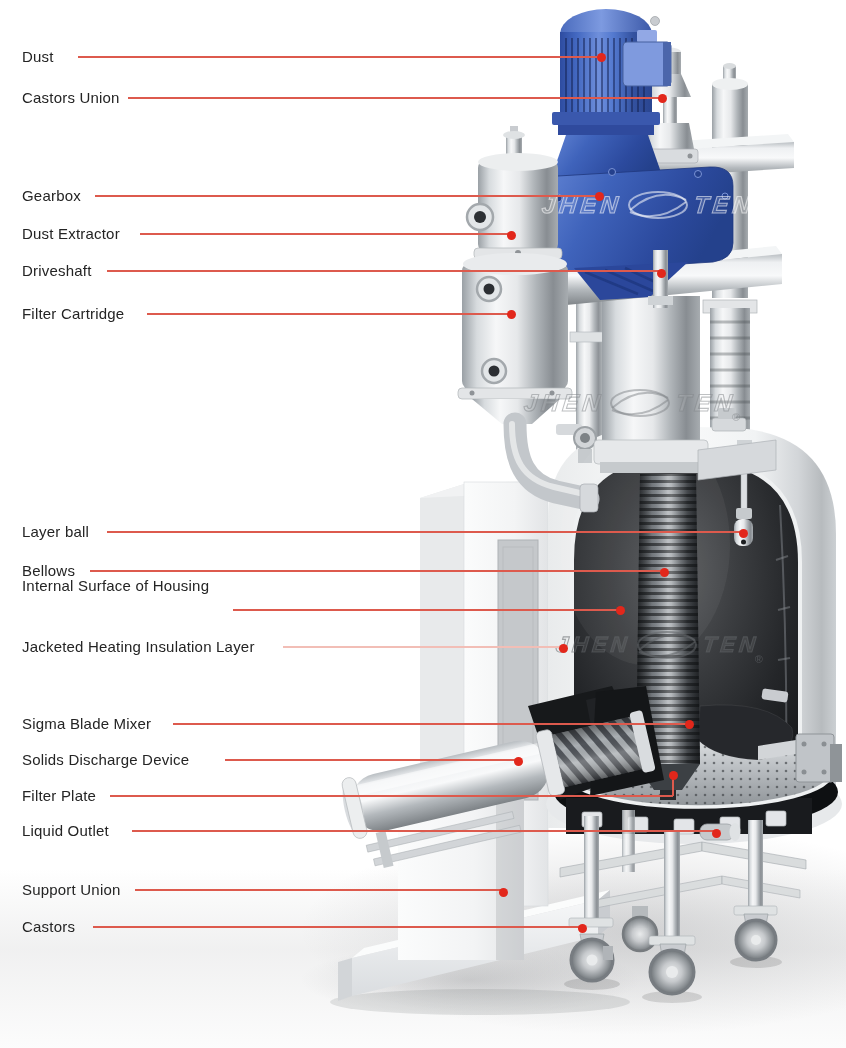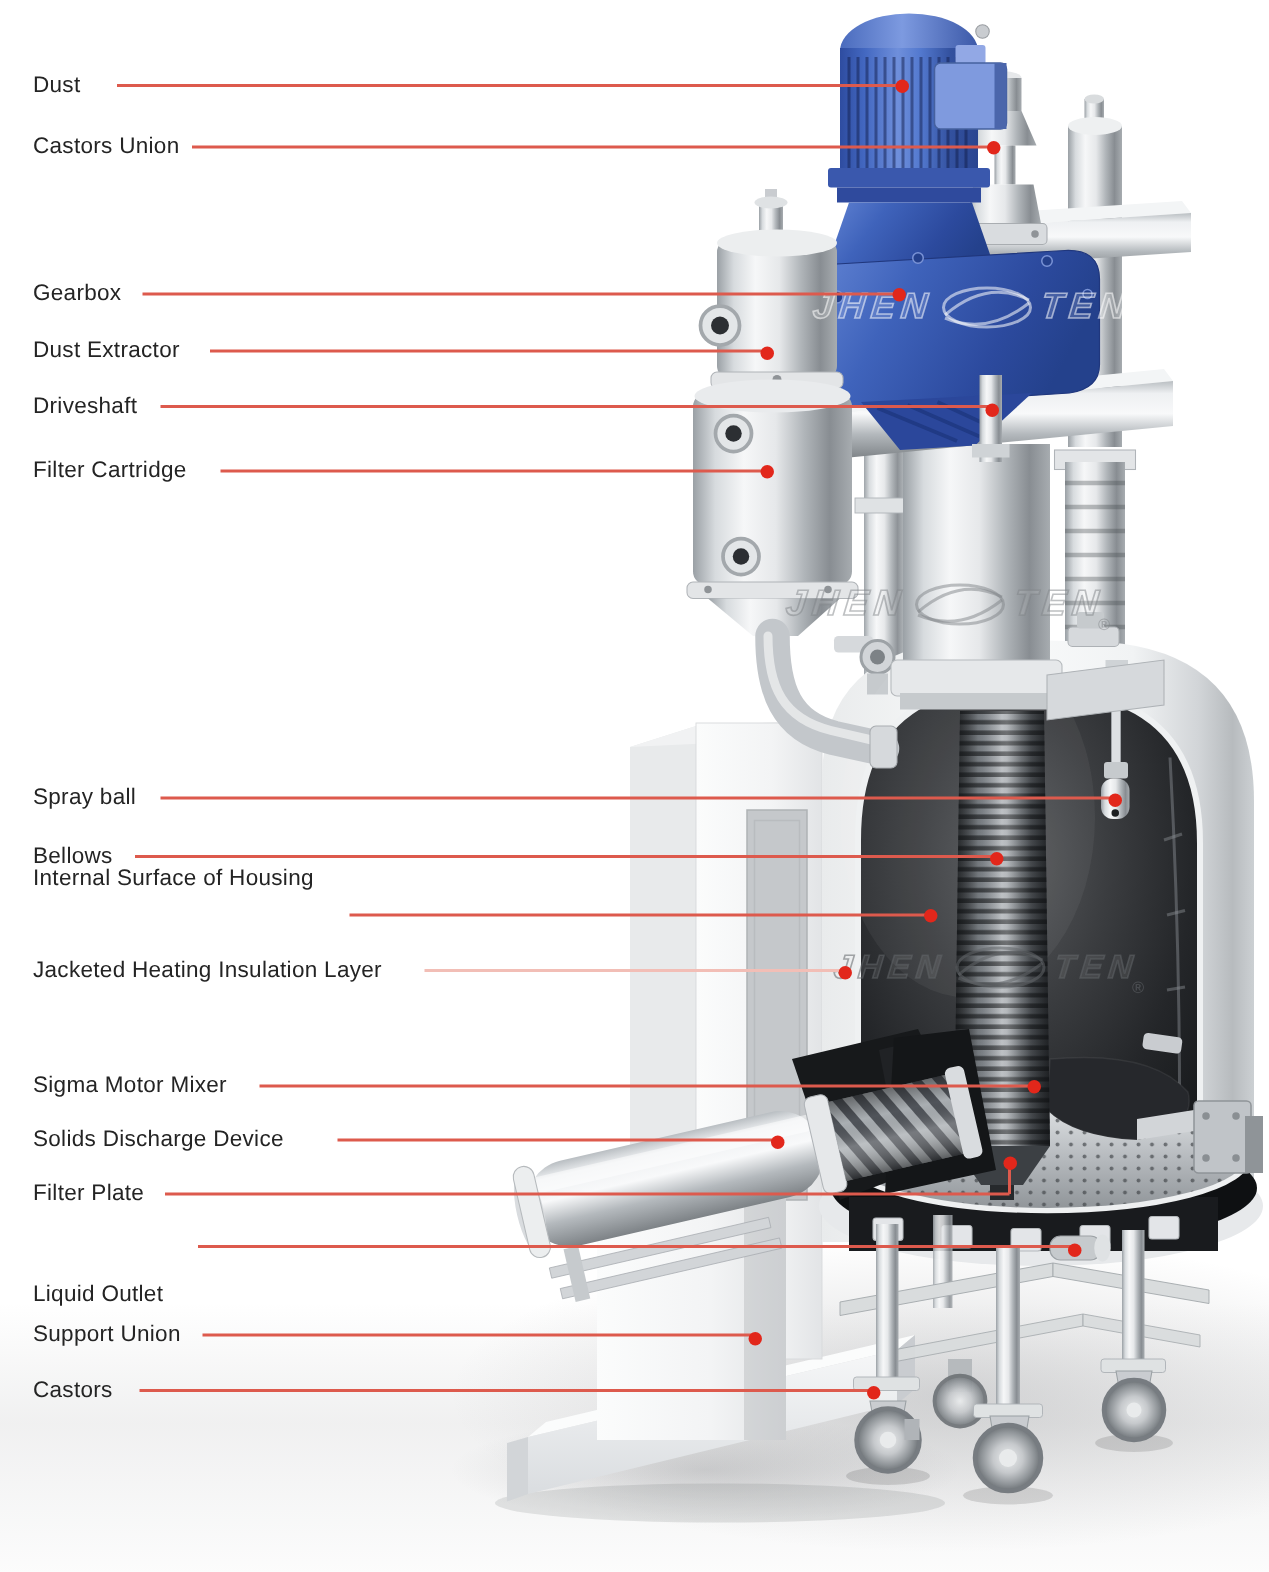--- a/index.html
+++ b/index.html
@@ -506,21 +506,21 @@
     </div>
 
     <div class="label-row">
       <span class="label-text" style="top: 304px;">Filter Cartridge</span>
       <div class="leader-line" style="top: 313.2px; left: 147px; width: 364px;"></div>
 
       <div class="leader-dot" style="left: 506.5px; top: 309.5px;"></div>
     </div>
 
     <div class="label-row">
-      <span class="label-text" style="top: 522px;">Spray ball</span>
+      <span class="label-text" style="top: 522px;">Layer ball</span>
       <div class="leader-line" style="top: 531.2px; left: 107px; width: 636px;"></div>
       <div class="leader-elbow" style="left: 742.2px; top: 532px; height: 1px;"></div>
       <div class="leader-dot" style="left: 738.5px; top: 528.5px;"></div>
     </div>
 
     <div class="label-row">
       <span class="label-text" style="top: 561px; text-align: center;">Bellows</span>
       <div class="leader-line" style="top: 570.2px; left: 90px; width: 574px;"></div>
       <div class="leader-elbow" style="left: 663.2px; top: 571px; height: 1px;"></div>
       <div class="leader-dot" style="left: 659.5px; top: 567.5px;"></div>
@@ -534,42 +534,42 @@
     </div>
 
     <div class="label-row">
       <span class="label-text" style="top: 637px;">Jacketed Heating Insulation Layer</span>
       <div class="leader-line faint" style="top: 646.2px; left: 283px; width: 280px;"></div>
       <div class="leader-elbow faint" style="left: 562.2px; top: 647px; height: 1px;"></div>
       <div class="leader-dot" style="left: 558.5px; top: 643.5px;"></div>
     </div>
 
     <div class="label-row">
-      <span class="label-text" style="top: 714px;">Sigma Motor Mixer</span>
+      <span class="label-text" style="top: 714px;">Sigma Blade Mixer</span>
       <div class="leader-line" style="top: 723.2px; left: 173px; width: 516px;"></div>
 
       <div class="leader-dot" style="left: 684.5px; top: 719.5px;"></div>
     </div>
 
     <div class="label-row">
       <span class="label-text" style="top: 750px;">Solids Discharge Device</span>
       <div class="leader-line" style="top: 759.2px; left: 225px; width: 293px;"></div>
       <div class="leader-elbow" style="left: 517.2px; top: 760px; height: 1px;"></div>
       <div class="leader-dot" style="left: 513.5px; top: 756.5px;"></div>
     </div>
 
     <div class="label-row">
       <span class="label-text" style="top: 786px;">Filter Plate</span>
       <div class="leader-line" style="top: 795.2px; left: 110px; width: 563px;"></div>
       <div class="leader-elbow" style="left: 672.2px; top: 775px; height: 21px;"></div>
       <div class="leader-dot" style="left: 668.5px; top: 770.5px;"></div>
     </div>
 
     <div class="label-row">
-      <span class="label-text" style="top: 821px; margin-top: 32px;">Liquid Outlet</span>
+      <span class="label-text" style="top: 821px;">Liquid Outlet</span>
       <div class="leader-line" style="top: 830.2px; left: 132px; width: 584px;"></div>
       <div class="leader-elbow" style="left: 715.2px; top: 831px; height: 2px;"></div>
       <div class="leader-dot" style="left: 711.5px; top: 828.5px;"></div>
     </div>
 
     <div class="label-row">
       <span class="label-text" style="top: 880px;">Support Union</span>
       <div class="leader-line" style="top: 889.2px; left: 135px; width: 368px;"></div>
       <div class="leader-elbow" style="left: 502.2px; top: 890px; height: 2px;"></div>
       <div class="leader-dot" style="left: 498.5px; top: 887.5px;"></div>

